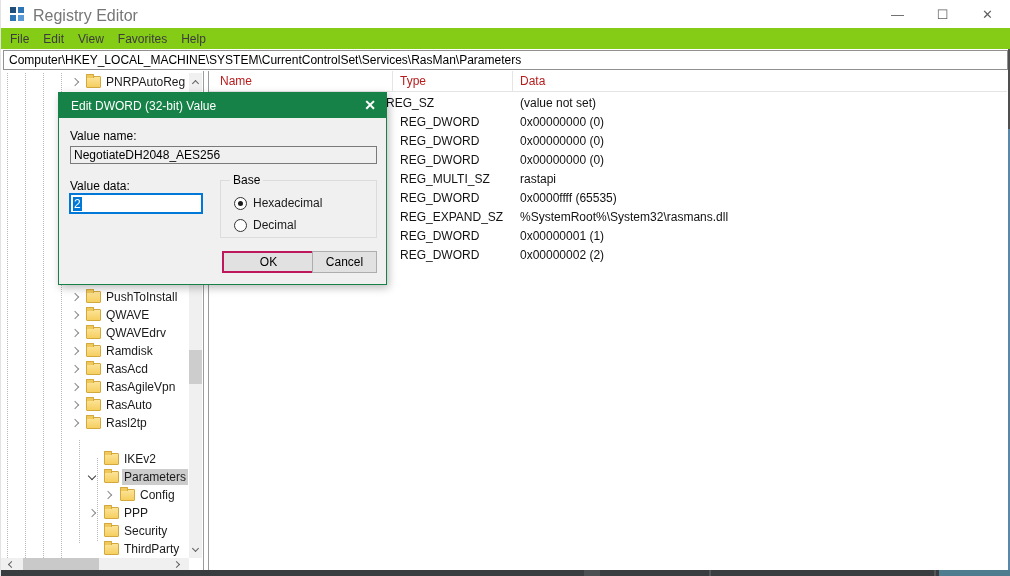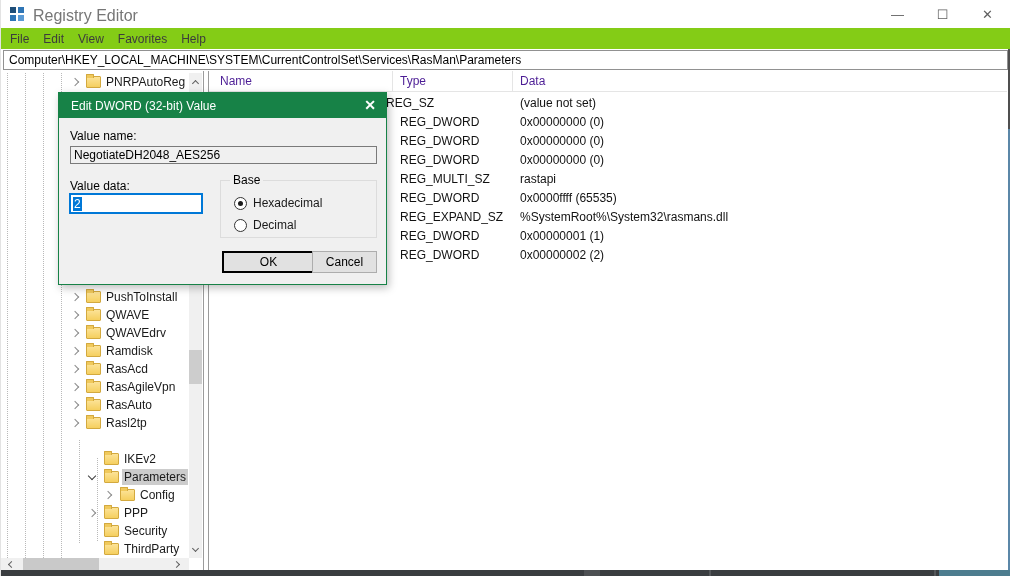--- a/index.html
+++ b/index.html
@@ -52,21 +52,21 @@
   .sb-right { transform:rotate(-45deg); margin-left:-2px; }
   .vthumb { position:absolute; left:0; top:277px; width:13px; height:34px; background:#cdcdcd; }
   .hscroll { position:absolute; left:0; top:487px; width:188px; height:13px; background:#f0f0f0; }
   .hscroll .arrow-left,.hscroll .arrow-right { position:absolute; top:0; width:17px; height:13px; display:flex; align-items:center; justify-content:center; }
   .hscroll .arrow-left { left:0; }
   .hscroll .arrow-right { right:3px; }
   .hthumb { position:absolute; left:22px; top:0; width:76px; height:13px; background:#c9c9c9; }
 
   
   .list-header { position:absolute; left:0; top:0; width:798px; height:21px; background:#fff; border-bottom:1px solid #e5e5e5; }
-  .col-head { position:absolute; top:3px; color:#4c1d95; }
+  .col-head { position:absolute; top:3px; color:#b91c1c; }
   .col-sep { position:absolute; top:0; width:1px; height:21px; background:#e5e5e5; }
   .list-row { position:absolute; height:19px; width:798px; }
   .cell { position:absolute; top:2px; white-space:nowrap; color:#121212; }
 
   
   .edge-right-top { position:absolute; right:0; top:49px; width:2px; height:80px; background:#4f4f4f; }
   .edge-right { position:absolute; right:0; top:129px; width:2px; height:441px; background:#5b87a8; }
   .taskbar { position:absolute; left:0; bottom:0; width:1010px; height:6px; background:#3a3d40; }
   .tb-seg1 { position:absolute; left:583px; top:0; width:16px; height:6px; background:#4d5053; }
   .tb-div1 { position:absolute; left:708px; top:0; width:2px; height:6px; background:#54575a; }
@@ -80,21 +80,21 @@
   .dlg-label { position:absolute; color:#000; }
   .valuename-field { position:absolute; left:11px; top:53px; width:307px; height:18px; background:#f0f0f0; border:1px solid #7a7a7a; padding:1px 3px; color:#000; overflow:hidden; }
   .valuedata-input { position:absolute; left:10px; top:100px; width:134px; height:21px; background:#fff; border:2px solid #0078d7; padding:0 2px; display:flex; align-items:center; }
   .sel-text { background:#0078d7; color:#fff; padding:0 1px; }
   .groupbox { position:absolute; left:161px; top:87px; width:157px; height:58px; border:1px solid #dcdcdc; }
   .groupbox-label { position:absolute; left:9px; top:-8px; background:#f0f0f0; padding:0 3px; color:#000; }
   .radio-row { position:absolute; left:13px; display:flex; align-items:center; gap:6px; }
   .radio { width:13px; height:13px; border:1px solid #333; border-radius:50%; background:#fff; position:relative; }
   .radio.checked::after { content:""; position:absolute; left:3px; top:3px; width:5px; height:5px; border-radius:50%; background:#1a1a1a; }
   .btn { position:absolute; height:22px; display:flex; align-items:center; justify-content:center; background:#e1e1e1; border:1px solid #adadad; color:#000; }
-  .btn-ok { left:163px; top:158px; width:93px; border:2px solid #000000; }
+  .btn-ok { left:163px; top:158px; width:93px; border:2px solid #be185d; }
   .btn-cancel { left:253px; top:158px; width:65px; }
 </style>
 </head>
 <body>
 
 <div class="window">
 
   <div class="titlebar">
     <div class="app-icon">
         <div></div>

